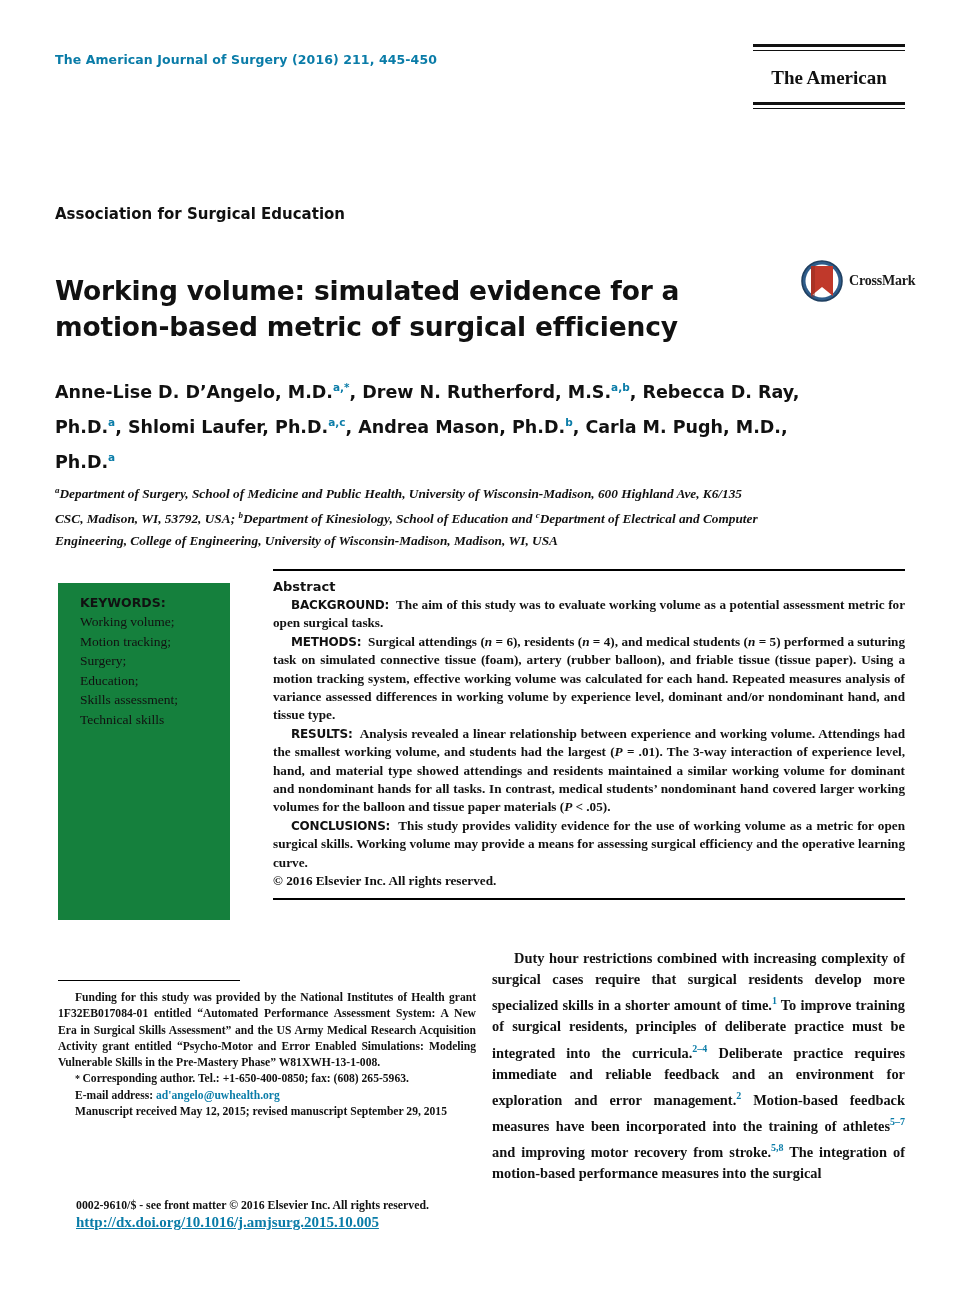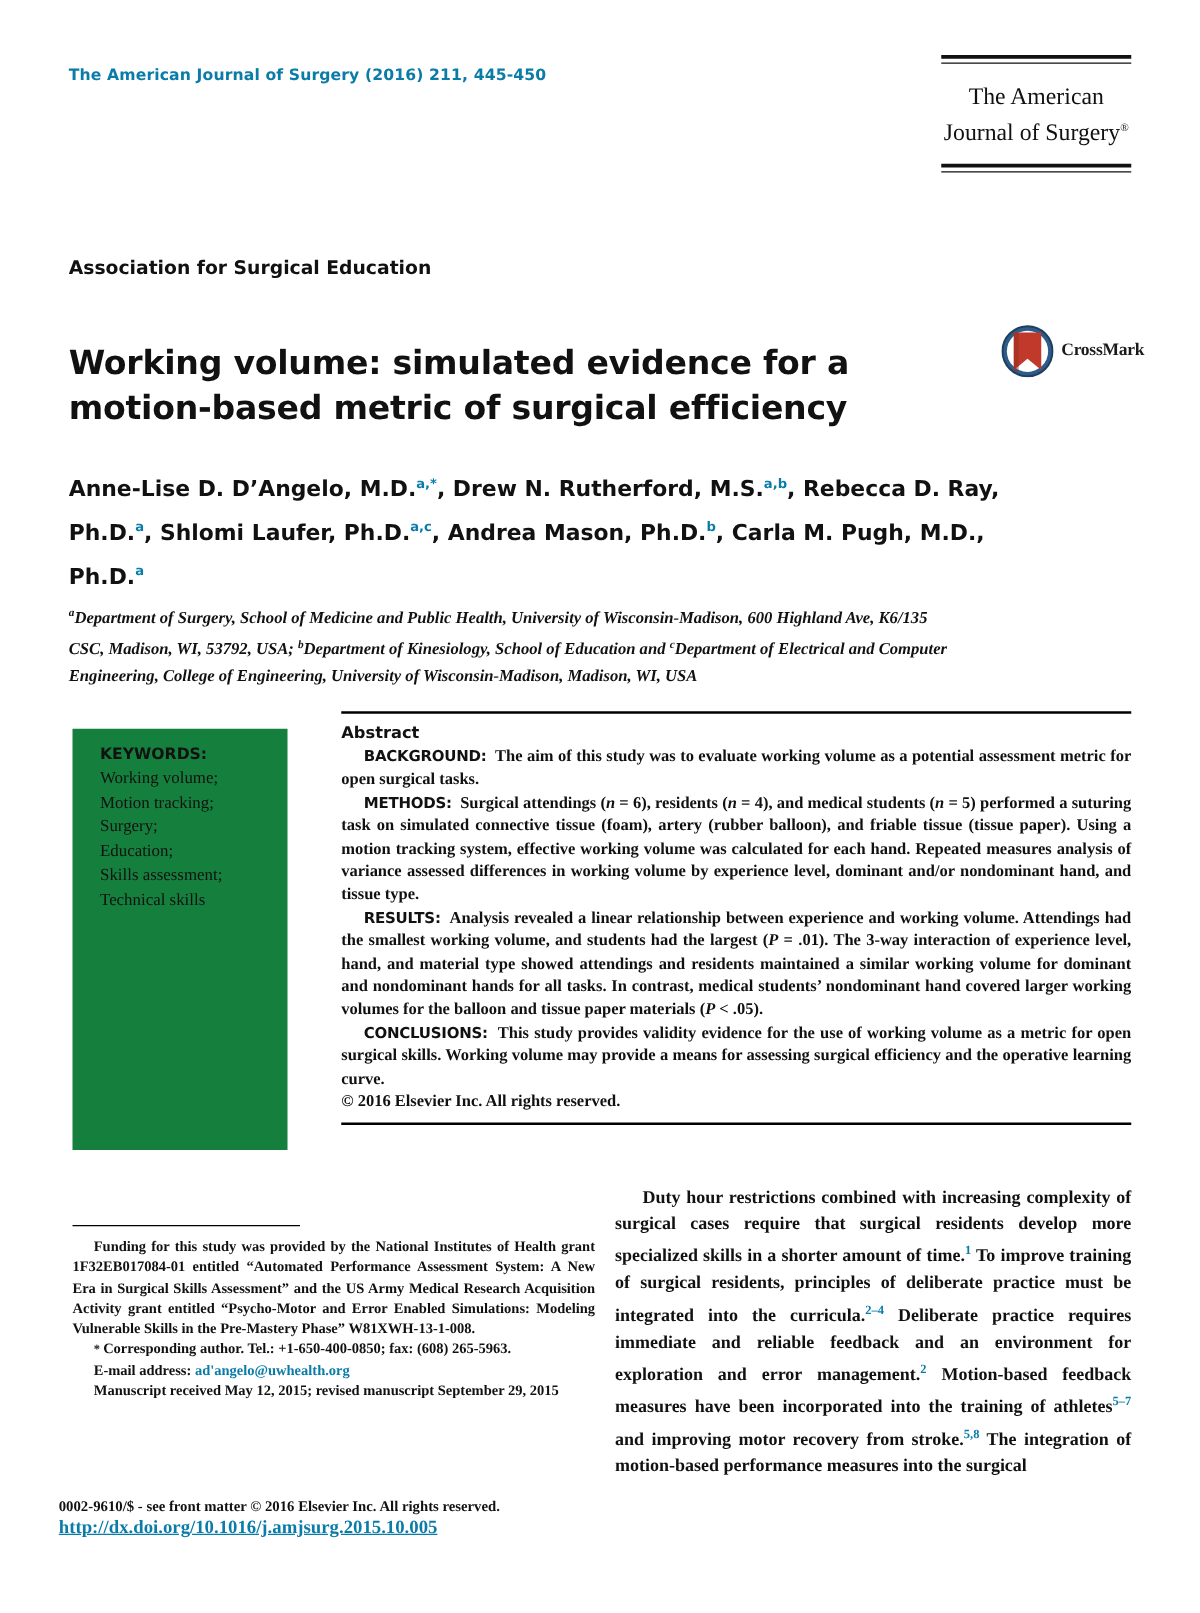--- a/index.html
+++ b/index.html
@@ -52,21 +52,21 @@
   .logo-rule-top, .logo-rule-bottom {
     border-top: 3px solid #111;
     border-bottom: 1.5px solid #111;
     height: 3px;
     margin: 0;
   }
   .logo-rule-top { margin-bottom: 14px; }
   .logo-rule-bottom { margin-top: 12px; }
   .logo-text {
     font-family: "Liberation Serif", serif;
-    font-weight: normal;
+    font-weight: bold;
     font-size: 19px;
     line-height: 25px;
     color: #111;
   }
   .logo-text sup {
     font-size: 9px;
     vertical-align: super;
   }
 
   
@@ -275,21 +275,21 @@
   .body-p sup {
     color: #0a7ca8;
     font-size: 10px;
     vertical-align: super;
     font-weight: bold;
   }
 
   
   .footer {
     position: absolute;
-    left: 47px;
+    left: 76px;
     top: 1198px;
     width: 430px;
   }
   .footer-issn {
     font-family: "Liberation Serif", serif;
     font-weight: bold;
     font-size: 11.8px;
     line-height: 15px;
     color: #111;
   }
@@ -306,21 +306,20 @@
 
 <div class="page">
 
   <div class="masthead">
     <div class="journal-line">The American Journal of Surgery (2016) 211, 445-450</div>
 
     <div class="logo-block">
       <div class="logo-rule-top"></div>
       <div class="logo-text">
         <div>The American</div>
-        <div><span>Journal of Surgery</span><sup>®</sup></div>
       </div>
       <div class="logo-rule-bottom"></div>
     </div>
   </div>
 
   <div class="section-label">Association for Surgical Education</div>
 
   <h1 class="article-title">Working volume: simulated evidence for a motion-based metric of surgical efficiency</h1>
 
   <div class="crossmark">

